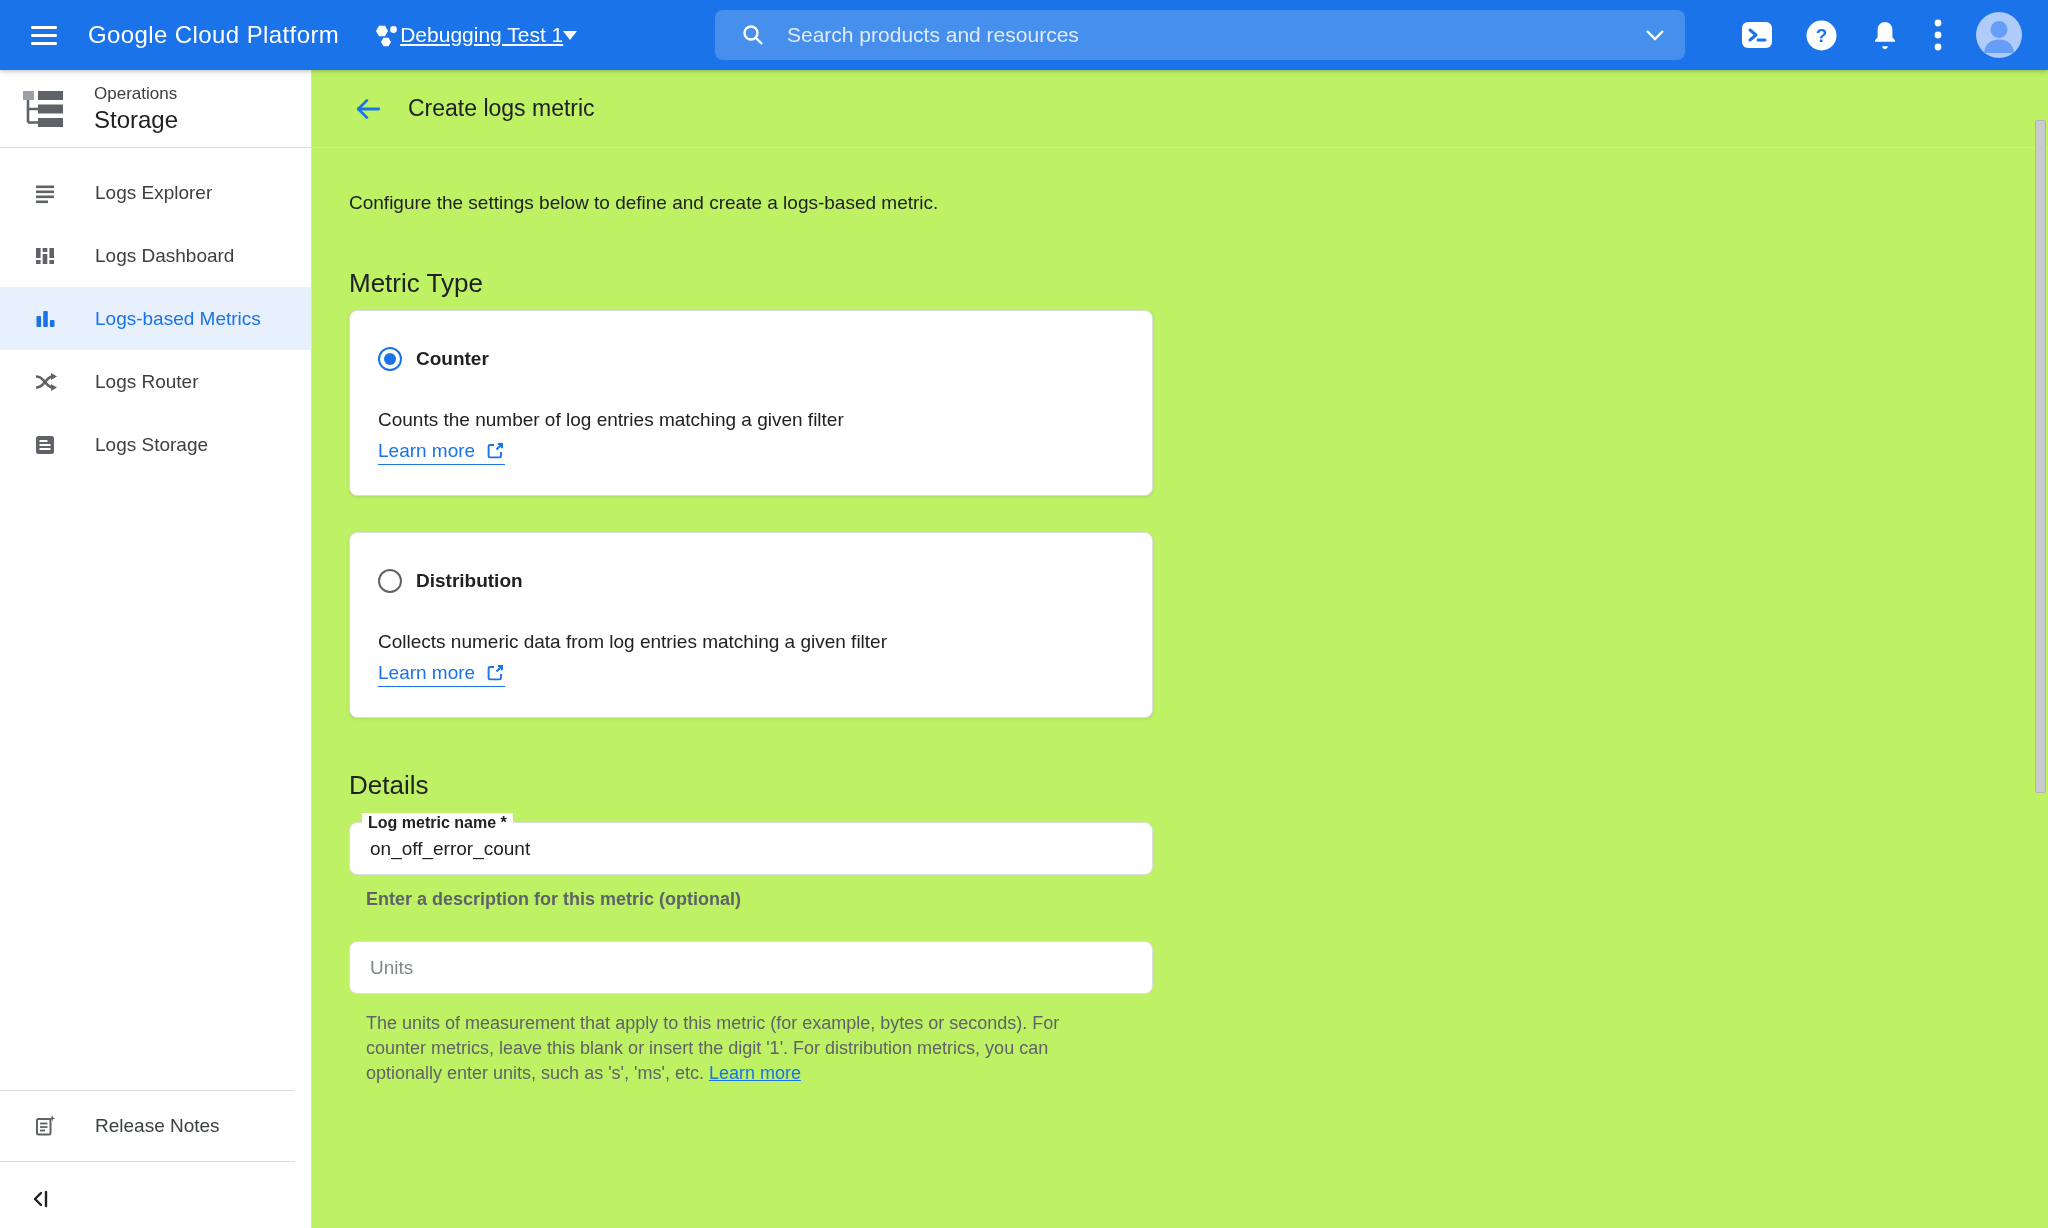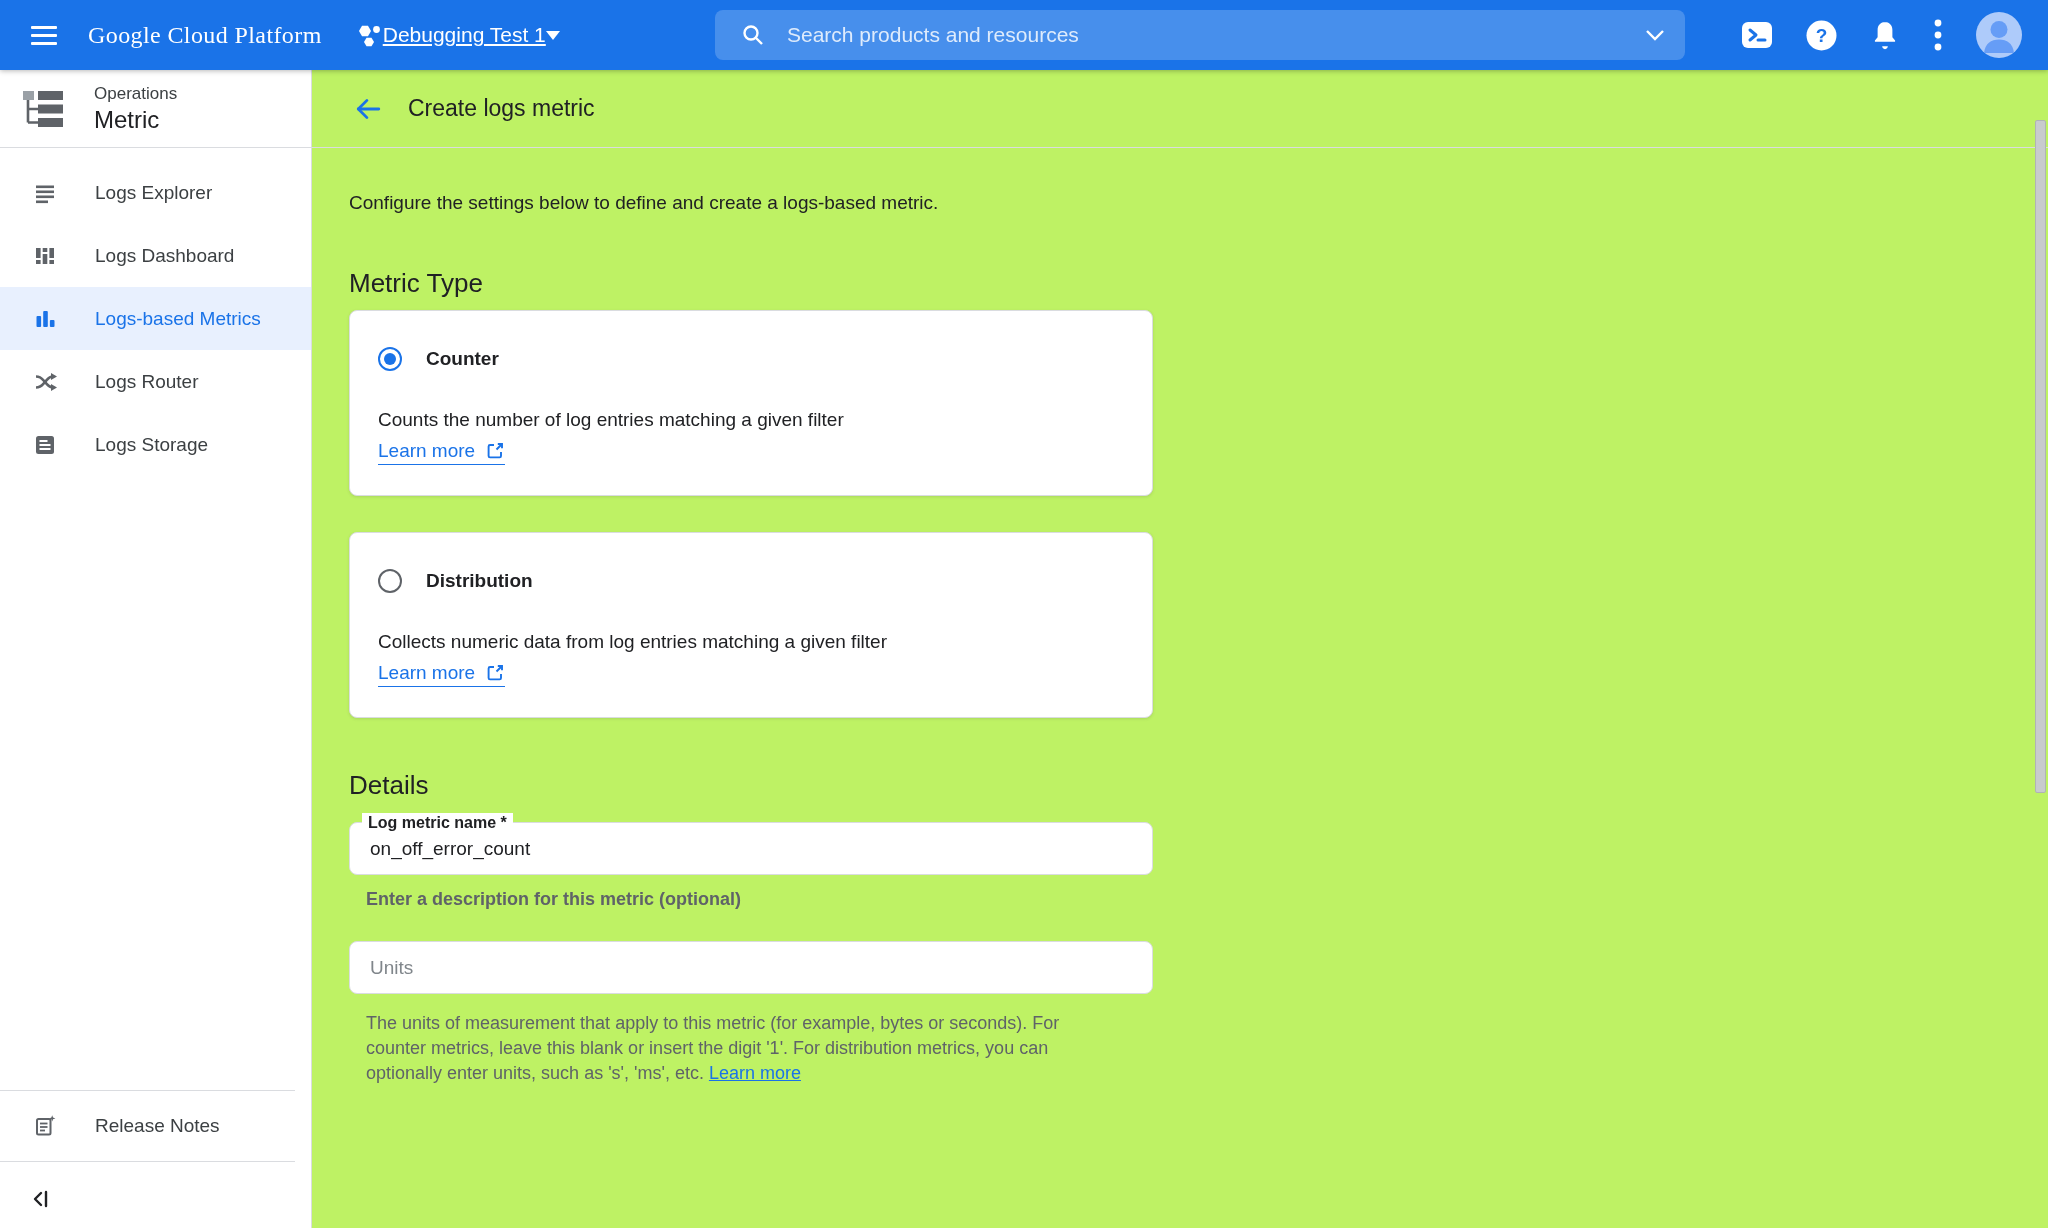--- a/index.html
+++ b/index.html
@@ -11,21 +11,21 @@
 
   
   .topbar {
     position:relative; z-index:20; height:70px; background:#1a73e8;
     display:flex; align-items:center; padding-left:22px;
     box-shadow:0 1px 5px rgba(0,0,0,.28); color:#fff;
   }
   .icon-btn { background:none; border:none; cursor:pointer; display:flex; align-items:center; justify-content:center; padding:0; }
   .hamburger { width:44px; height:44px; flex-direction:column; gap:5px; }
   .hamburger span { display:block; width:26px; height:3px; background:#fff; border-radius:1px; }
-  .brand { font-size:24px; letter-spacing:.4px; color:#fff; margin-left:22px; white-space:nowrap; cursor:pointer;font-family:Liberation Serif, serif; }
+  .brand { font-size:24px; letter-spacing:.4px; color:#fff; margin-left:22px; white-space:nowrap; cursor:pointer; }
   .project-switcher { display:flex; align-items:center; margin-left:34px; cursor:pointer; gap:0;text-decoration:underline; }
   .project-switcher .pname { font-size:21px; color:#fff; white-space:nowrap; }
   .searchbar {
     position:absolute; left:715px; top:10px; width:970px; height:50px;
     background:rgba(255,255,255,.2); border-radius:8px;
     display:flex; align-items:center; padding:0 20px 0 26px;
   }
   .searchbar input {
     flex:1; background:transparent; border:none; outline:none;
     font-size:21px; color:#fff; margin-left:22px; font-family:inherit;
@@ -69,21 +69,21 @@
   h2.section { font-size:26px; font-weight:400; color:#202124; line-height:34px; }
   .h-metric { margin-top:52px; }
   .h-details { margin-top:50px; }
 
   .type-card {
     width:804px; border:1px solid #dadce0; border-radius:8px; background:#fff;
     box-shadow:0 1px 3px rgba(60,64,67,.15); padding:36px 28px 30px 28px;
   }
   .card-counter { margin-top:10px; }
   .card-distribution { margin-top:36px; }
-  .radio-row { display:flex; align-items:center; gap:24px; cursor:pointer; }
+  .radio-row { display:flex; align-items:center; gap:14px; cursor:pointer; }
   .radio { width:24px; height:24px; border-radius:50%; border:2px solid #5f6368; flex:none; position:relative; }
   .radio.selected { border-color:#1a73e8; }
   .radio.selected::after {
     content:""; position:absolute; left:4px; top:4px; width:12px; height:12px;
     border-radius:50%; background:#1a73e8;
   }
   .radio-label { font-size:19px; font-weight:700; color:#202124; }
   .card-desc { font-size:19px; color:#202124; margin-top:38px; }
   .learn-more { display:inline-flex; align-items:center; gap:10px; margin-top:9px; color:#1a73e8; text-decoration:none; border-bottom:1.5px solid #1a73e8; padding-bottom:2px; cursor:pointer; }
   .learn-more .lm-text { font-size:19px; }
@@ -194,21 +194,21 @@
         <svg width="46" height="44" viewBox="0 0 44 44">
           <rect x="2" y="4" width="11" height="9" fill="#9aa0a6"></rect>
           <rect x="17" y="4" width="25" height="9" fill="#5f6368"></rect>
           <rect x="17" y="17.5" width="25" height="9" fill="#5f6368"></rect>
           <rect x="17" y="31" width="25" height="9" fill="#5f6368"></rect>
           <path d="M7 13 V35.5 M7 22 H17 M7 35.5 H17" fill="none" stroke="#5f6368" stroke-width="2.6"></path>
         </svg>
       </span>
       <div class="texts">
         <div class="eyebrow">Operations</div>
-        <div class="prodname">Metric</div>
+        <div class="prodname">Storage</div>
       </div>
     </div>
 
     <div class="nav">
       <div class="nav-item">
         <span class="nicon">
           <svg width="24" height="24" viewBox="0 0 24 24" fill="currentColor">
             <rect x="3" y="4.5" width="18" height="2.6"></rect>
               <rect x="3" y="9.5" width="18" height="2.6"></rect>
             <rect x="3" y="14.5" width="18" height="2.6"></rect>

